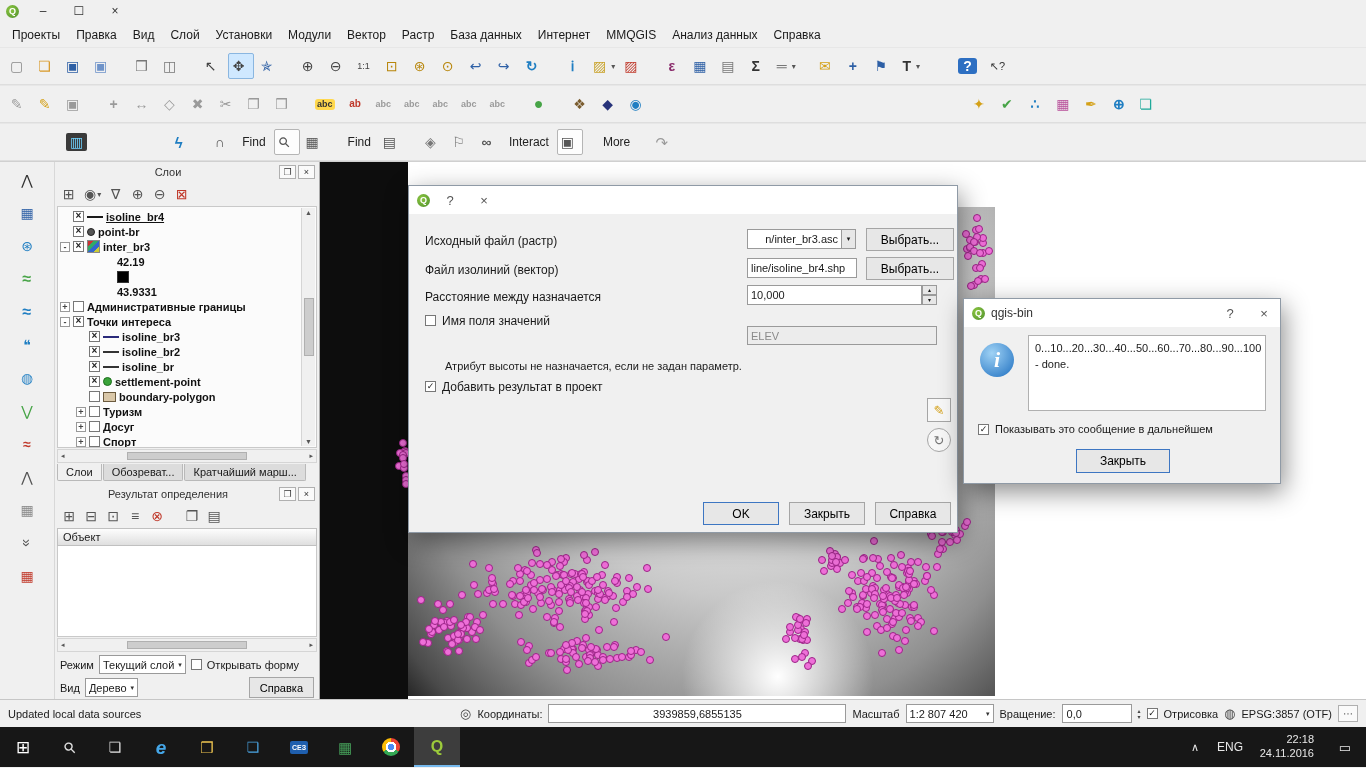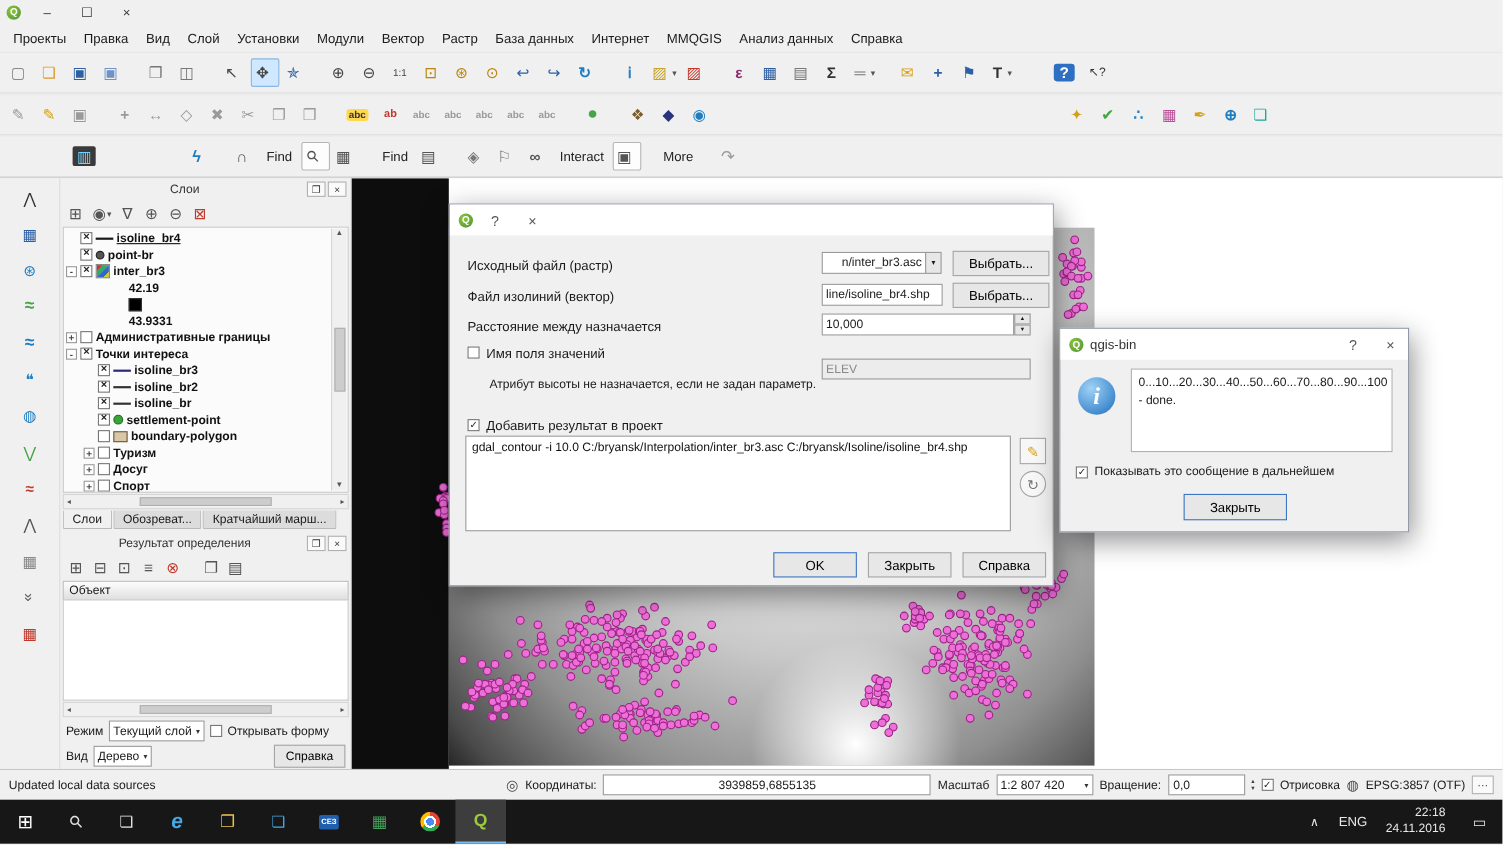--- a/index.html
+++ b/index.html
@@ -1397,26 +1397,25 @@
     <span class="din" style="left:338px;top:71px;width:175px;height:20px">10,000</span>
     <span class="spinbtns" style="left:513px;top:71px;height:20px">
       <span>▴</span>
       <span>▾</span>
     </span>
 
     <span class="cbx" style="position:absolute;left:16px;top:101px"></span>
     <span class="dl" style="left:33px;top:100px">Имя поля значений</span>
 
     <span class="din" style="left:338px;top:112px;width:190px;height:19px" data-flags="disabled">ELEV</span>
-    <span class="dl" style="left:36px;top:130px;font-size:11px">Атрибут высоты не назначается, если не задан параметр.</span>
+    <span class="dl" style="left:36px;top:146px;font-size:11px">Атрибут высоты не назначается, если не задан параметр.</span>
 
     <span class="cbx" style="position:absolute;left:16px;top:167px">✓</span>
     <span class="dl" style="left:33px;top:166px">Добавить результат в проект</span>
 
-    <div class="cmdbox" style="left:14px;top:182px;width:496px;height:87px">gdal_contour -i 10.0 C:/bryansk/Interpolation/inter_br3.asc C:/bryansk/Isoline/isoline_br4.shp</div>
     <span class="sq-btn" style="left:518px;top:184px;color:#d4a017">✎</span>
     <span class="sq-btn round-btn" style="left:518px;top:214px;color:#777">↻</span>
 
     <button class="dbtn" style="left:294px;top:288px;width:76px" data-flags="default">OK</button>
     <button class="dbtn" style="left:380px;top:288px;width:76px">Закрыть</button>
     <button class="dbtn" style="left:466px;top:288px;width:76px">Справка</button>
   </div>
 </div>
 
 <div class="dlg" style="left:963px;top:298px;width:318px;height:186px;z-index:11">

